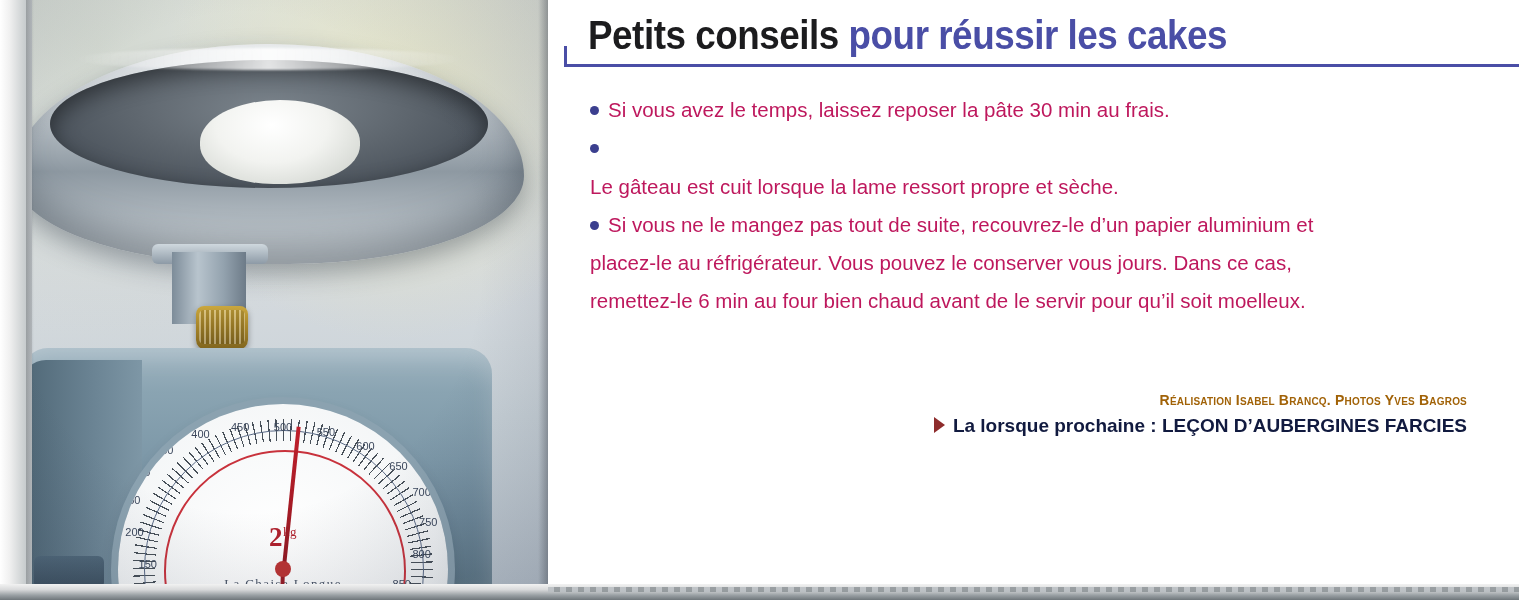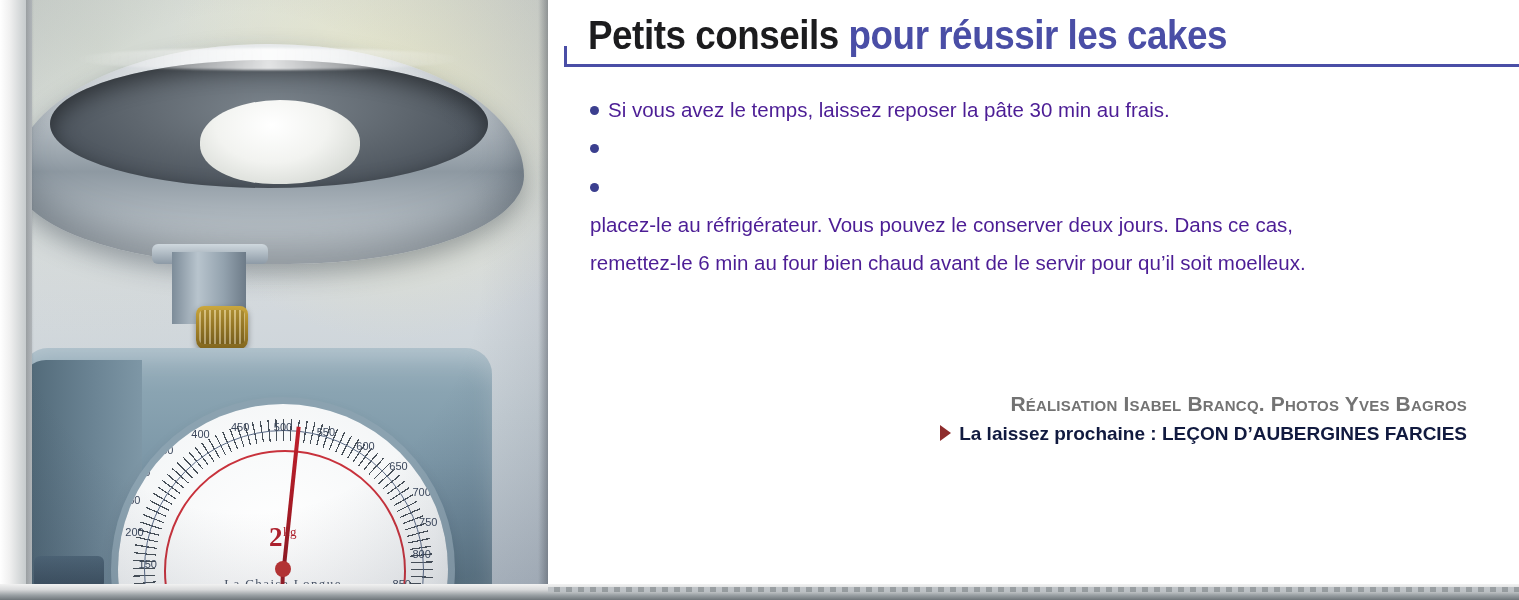--- a/index.html
+++ b/index.html
@@ -335,21 +335,21 @@
     width: 3px;
     height: 21px;
     background: #4a4ea6;
   }
 
   #tips {
     position: absolute;
     left: 42px;
     top: 92px;
     width: 925px;
-    color: #4c1d95;
+    color: #be185d;
     font-family: "Liberation Sans", sans-serif;
     font-size: 20.5px;
     line-height: 1.72;
   }
   .tip {
     position: relative;
     margin: 0 0 3px 0;
   }
   .tip .bullet {
     display: inline-block;
@@ -367,26 +367,26 @@
   #credits {
     position: absolute;
     right: 52px;
     top: 392px;
     width: 900px;
     text-align: right;
     color: #1d2a5e;
     font-family: "Liberation Sans", sans-serif;
   }
   #credit-line {
-    font-size: 21px;
+    font-size: 14px;
     font-weight: bold;
     letter-spacing: 0.2px;
     font-variant: small-caps;
     text-transform: capitalize;
-    color: #737373;
+    color: #a16207;
   }
   #next-line {
     margin-top: 7px;
     font-size: 19px;
     font-weight: bold;
     color: #111a3f;
   }
   #next-marker {
     display: inline-block;
     width: 0;
@@ -470,28 +470,29 @@
 
     <div id="headline-wrap">
       <div id="headline"><span class="part-dark">Petits conseils </span><span class="part-blue">pour réussir les cakes</span></div>
     </div>
     <div id="headline-rule-tick"></div>
     <div id="headline-rule"></div>
 
     <div id="tips">
       <p class="tip"><span class="bullet"></span><span>Si vous avez le temps, laissez reposer la pâte 30 min au frais.</span></p>
       <p class="tip"><span class="bullet"></span></p>
-      <p class="tip"><span class="bullet"></span></p>
-      <p class="tip cont"><span>placez-le au réfrigérateur. Vous pouvez le conserver deux jours. Dans ce cas,</span></p>
+      <p class="tip cont"><span>Le gâteau est cuit lorsque la lame ressort propre et sèche.</span></p>
+      <p class="tip"><span class="bullet"></span><span>Si vous ne le mangez pas tout de suite, recouvrez-le d’un papier aluminium et</span></p>
+      <p class="tip cont"><span>placez-le au réfrigérateur. Vous pouvez le conserver vous jours. Dans ce cas,</span></p>
       <p class="tip cont"><span>remettez-le 6 min au four bien chaud avant de le servir pour qu’il soit moelleux.</span></p>
     </div>
 
     <div id="credits">
       <div id="credit-line">Réalisation Isabel Brancq. Photos Yves Bagros</div>
-      <div id="next-line"><span id="next-marker"></span><span>La laissez prochaine : LEÇON D’AUBERGINES FARCIES</span></div>
+      <div id="next-line"><span id="next-marker"></span><span>La lorsque prochaine : LEÇON D’AUBERGINES FARCIES</span></div>
     </div>
 
   </div>
 
   <div id="page-bottom-edge">
     <div class="seam"></div>
   </div>
 
 </div>
 

